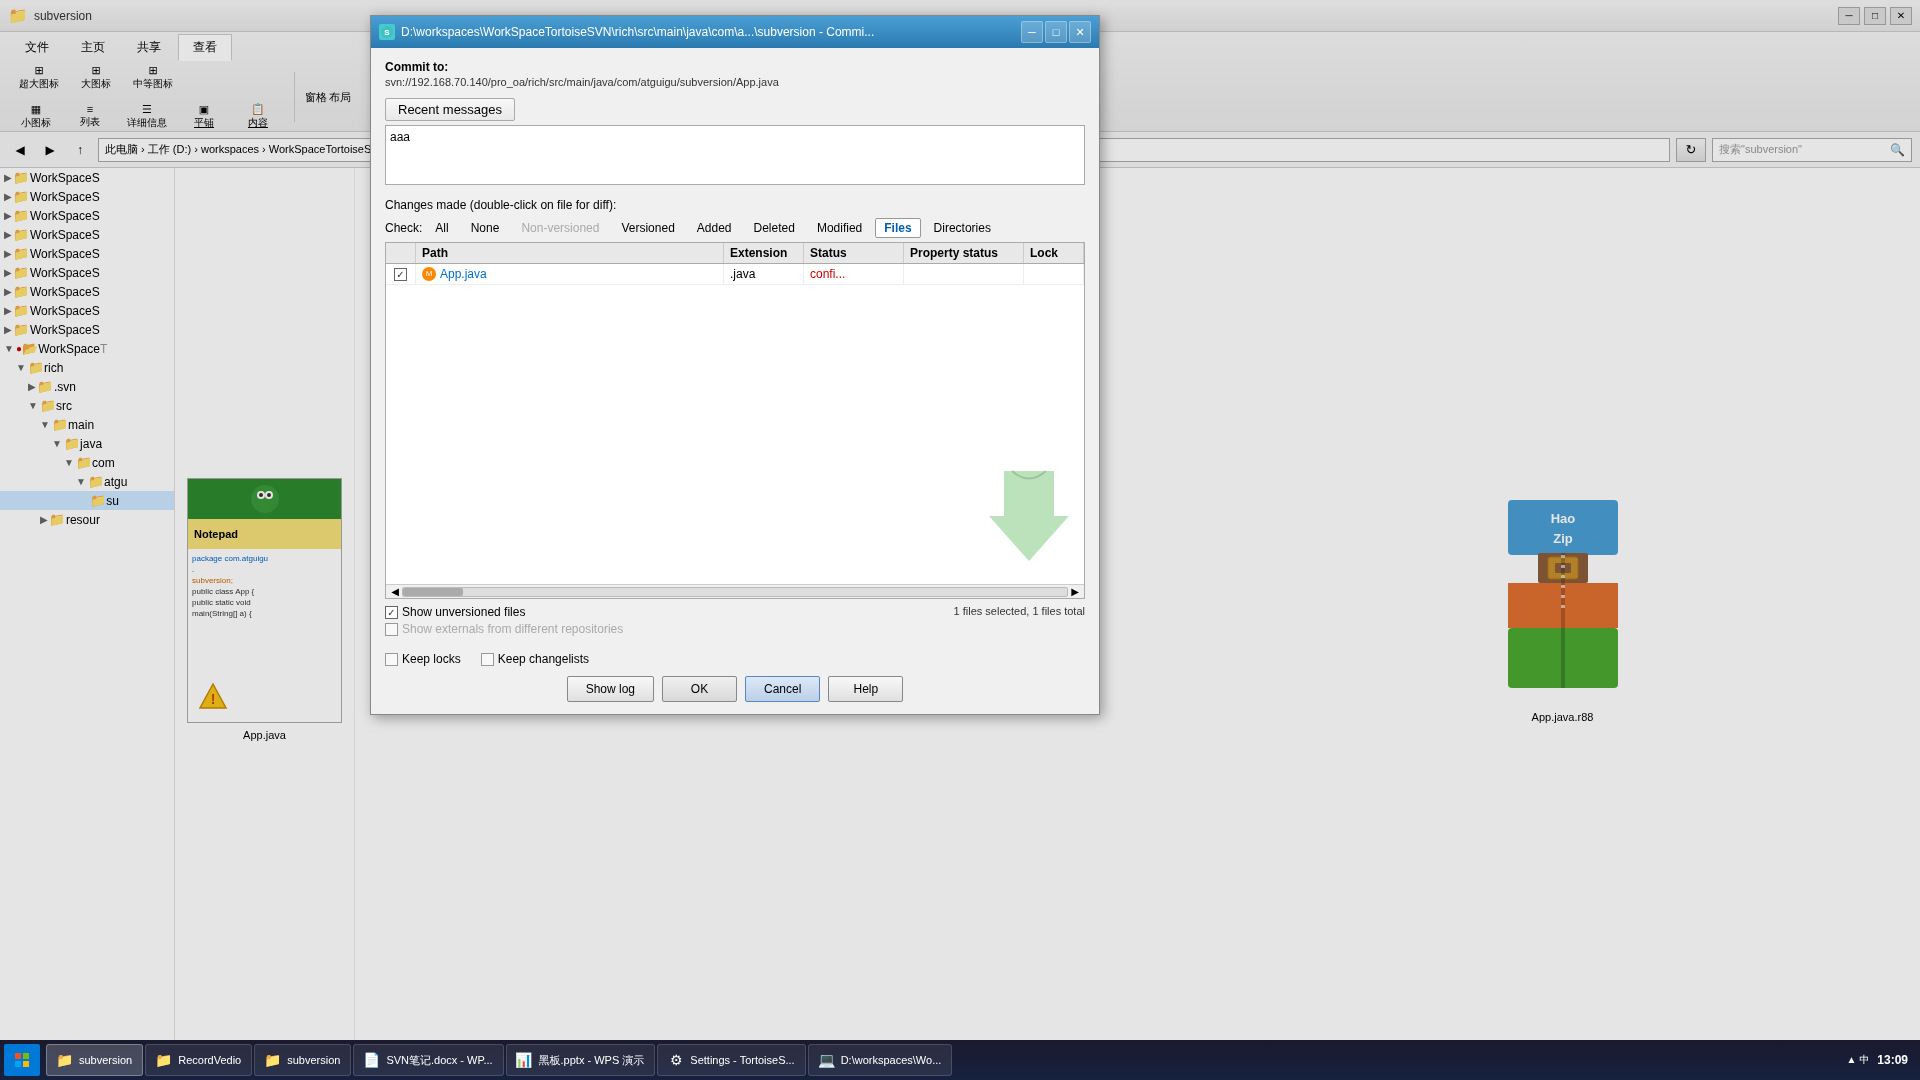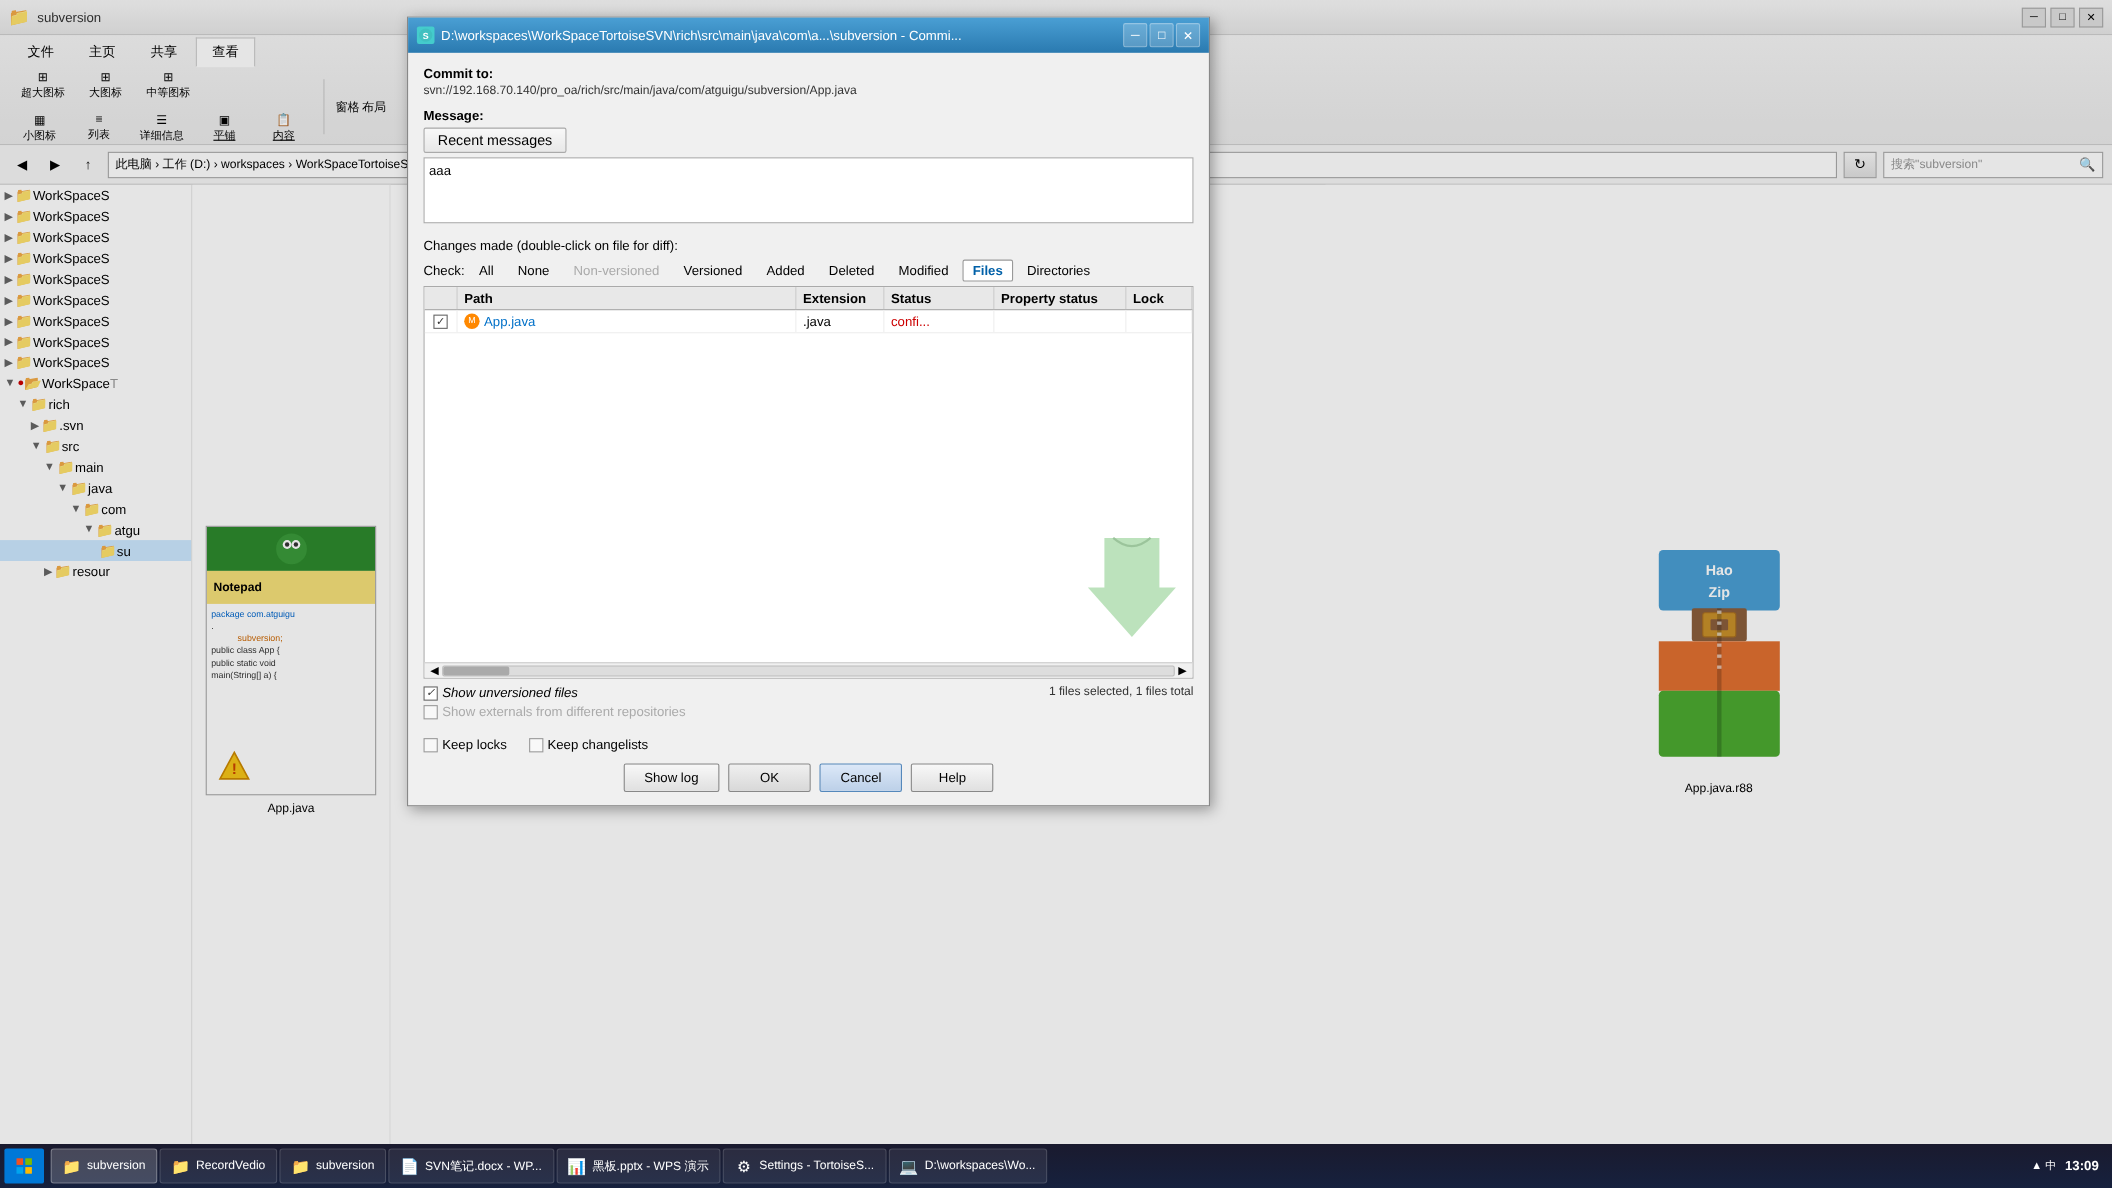--- a/index.html
+++ b/index.html
@@ -796,21 +796,21 @@
             <circle cx="14" cy="14" r="2" fill="#333"></circle>
             <circle cx="22" cy="14" r="2" fill="#333"></circle>
           </svg>
         </div>
         <div style="background:#f5e07a;height:30px;display:flex;align-items:center;padding:0 6px;">
           <span style="font-size:11px;font-weight:bold;">Notepad</span>
         </div>
         <div style="padding:4px;font-size:8px;color:#333;line-height:1.4;">
           <div style="color:#0066cc;">package com.atguigu</div>
           <div>.</div>
-          <div style="color:#cc6600;margin-left:24px;">subversion;</div>
+          <div style="color:#cc6600;">subversion;</div>
           <div></div>
           <div>public class App {</div>
           <div>  public static void</div>
           <div>  main(String[] a) {</div>
         </div>
 
         <div style="position:absolute;bottom:10px;left:10px;width:30px;height:30px;">
           <svg width="30" height="30" viewBox="0 0 30 30">
             <polygon points="15,2 28,26 2,26" fill="#f5c518" stroke="#cc8800" stroke-width="1.5"></polygon>
             <text x="15" y="22" text-anchor="middle" font-size="14" fill="#cc4400" font-weight="bold">!</text>
@@ -879,21 +879,20 @@
     </div>
 
     <div class="dialog-body">
 
       <div style="margin-bottom:6px;">
         <div class="dialog-label">Commit to:</div>
         <div class="dialog-url">svn://192.168.70.140/pro_oa/rich/src/main/java/com/atguigu/subversion/App.java</div>
       </div>
 
       <div class="message-section">
-        <div class="message-label">Message:</div>
         <button class="recent-messages-btn">Recent messages</button>
         <textarea class="message-textarea" style="">aaa</textarea>
       </div>
 
       <div class="changes-section">
         <div class="changes-label">Changes made (double-click on file for diff):</div>
 
         <div class="check-tabs">
           <span style="font-size:12px;">Check:</span>
           <span class="check-tab">All</span>
@@ -946,21 +945,21 @@
             <div class="scroll-arrow">◀</div>
             <div class="scrollbar-track">
               <div class="scrollbar-thumb"></div>
             </div>
             <div class="scroll-arrow">▶</div>
           </div>
         </div>
 
         <div style="display:flex;justify-content:space-between;align-items:flex-start;margin-top:6px;">
           <div class="dialog-footer-checks">
-            <label style="display:flex;align-items:center;gap:4px;cursor:pointer;font-style:italic;">
+            <label style="display:flex;align-items:center;gap:4px;cursor:pointer;">
               <div class="cb-checked"></div>
               <span>Show unversioned files</span>
             </label>
             <label style="display:flex;align-items:center;gap:4px;cursor:pointer;color:#aaa;">
               <div class="cb-unchecked"></div>
               <span>Show externals from different repositories</span>
             </label>
           </div>
           <div class="dialog-footer-right">1 files selected, 1 files total</div>
         </div>

